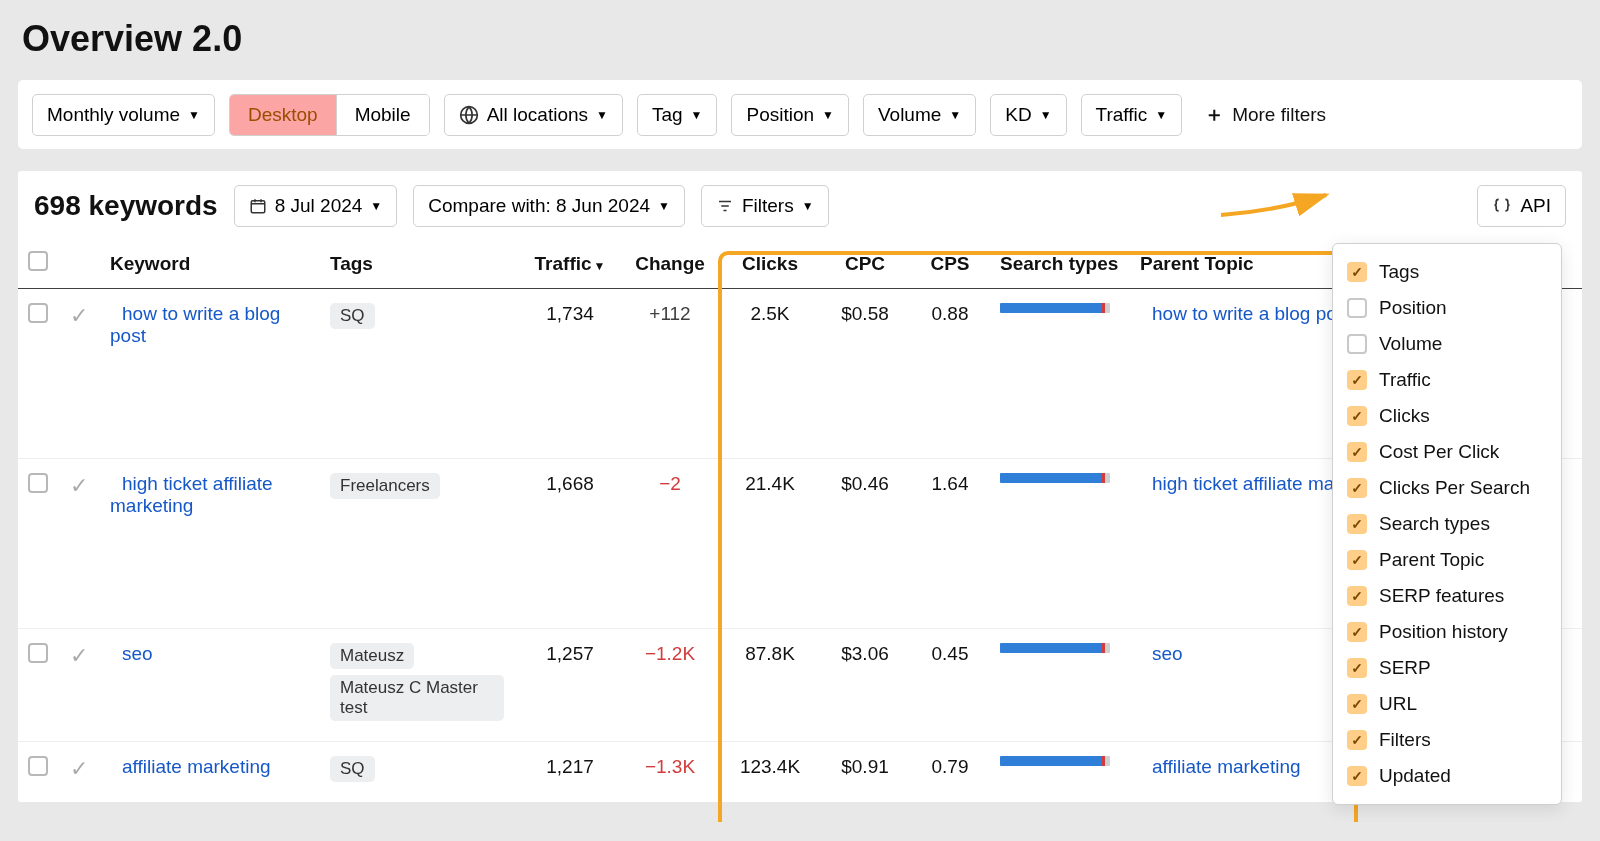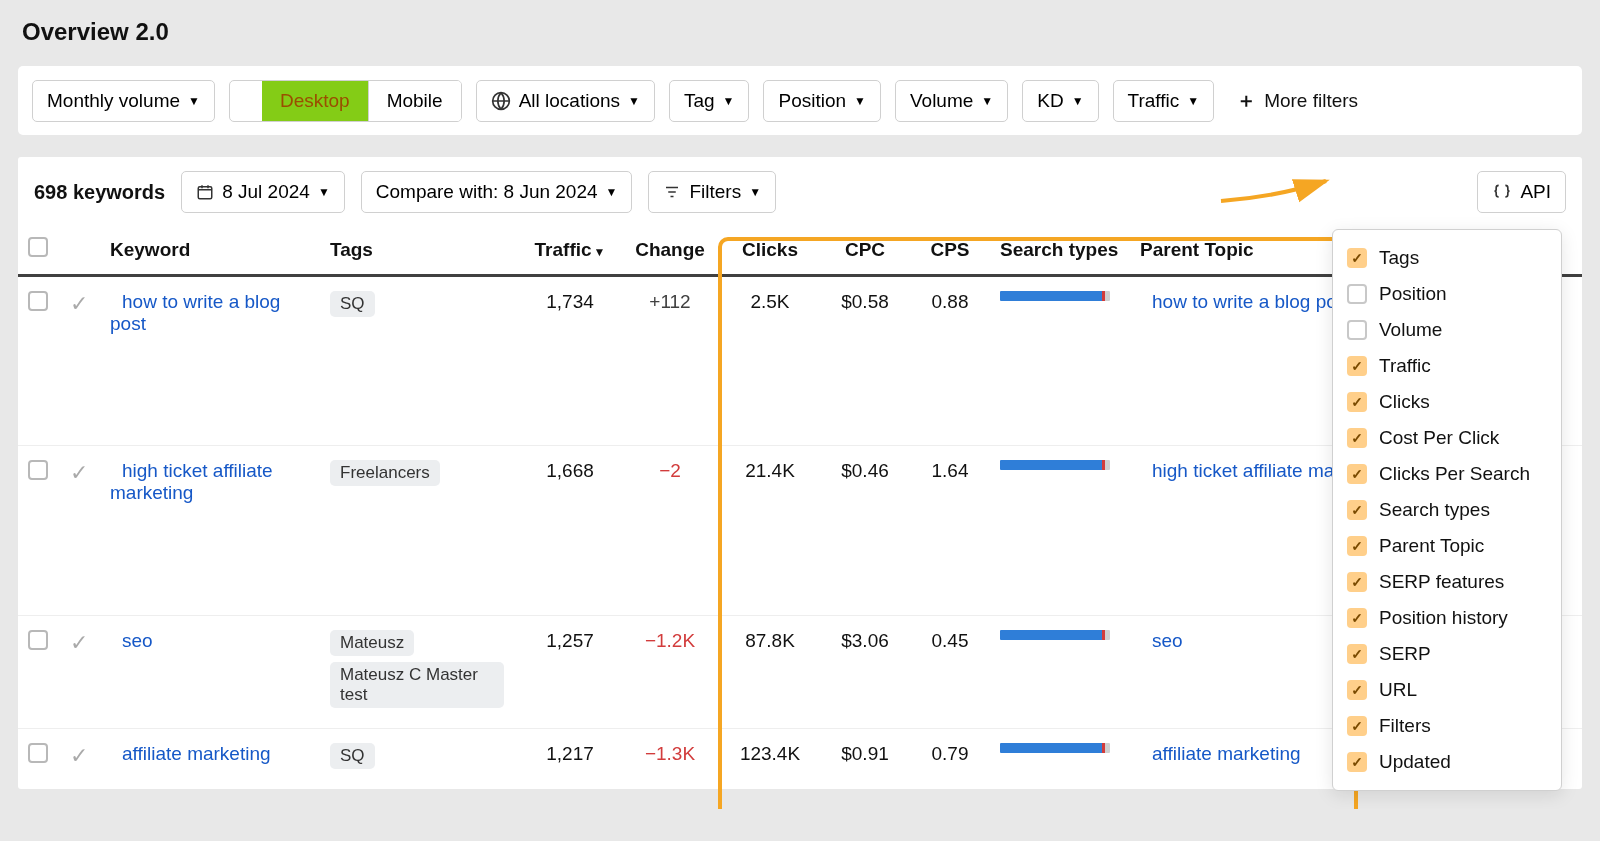--- a/index.html
+++ b/index.html
@@ -5,21 +5,21 @@
   * { box-sizing: border-box; }
   body {
     margin: 0;
     font-family: -apple-system, BlinkMacSystemFont, "Segoe UI", Helvetica, Arial, sans-serif;
     background: #e8e8e8;
     color: #111;
     font-size: 19px;
     width: 1600px;
   }
   .page { padding: 0 18px 20px 18px; }
-  h1.page-title { font-size: 24px; font-weight: 700; margin: 18px 0 20px 4px; }
+  h1.page-title { font-size: 36px; font-weight: 700; margin: 18px 0 20px 4px; }
 
   .panel {
     background: #fff;
     border-radius: 5px;
     padding: 12px 14px;
     margin-bottom: 22px;
   }
   .toolbar-row { display: flex; align-items: center; gap: 14px; flex-wrap: wrap; }
   .btn {
     display: inline-flex;
@@ -35,43 +35,43 @@
   }
   .btn .caret { font-size: 12px; line-height: 1; }
   .seg-group { display: inline-flex; border: 1px solid #d0d0d0; border-radius: 5px; overflow: hidden; }
   .seg-btn {
     padding: 9px 18px;
     cursor: pointer;
     border: none;
     background: #fff;
     font-size: 19px;
   }
-  .seg-btn.active { background: #84cc16; color: #9a4e00; margin-left: 32px; }
+  .seg-btn.active { background: #fca5a5; color: #9a4e00; }
   .seg-btn + .seg-btn { border-left: 1px solid #d0d0d0; }
   .more-filters { display: inline-flex; align-items: center; gap: 8px; cursor: pointer; padding: 9px 8px; }
   .plus { font-size: 20px; font-weight: 600; }
 
   .panel2 { background: #fff; border-radius: 3px; position: relative; }
   .sub-toolbar { display: flex; align-items: center; gap: 16px; padding: 14px 16px 12px 16px; }
-  .count { font-size: 20px; font-weight: 700; }
+  .count { font-size: 28px; font-weight: 700; }
   .spacer { flex: 1; }
   .arrow-annot {
     position: absolute;
     top: 16px;
     right: 246px;
     pointer-events: none;
   }
 
   table.kw { width: 100%; border-collapse: collapse; }
   table.kw thead th {
     text-align: left;
     font-weight: 700;
     font-size: 19px;
     padding: 12px 10px;
-    border-bottom: 3px solid #404040;
+    border-bottom: 1px solid #404040;
   }
   table.kw thead th.right, table.kw td.right { text-align: center; }
   table.kw tbody td {
     padding: 14px 10px;
     border-top: 1px solid #eee;
     vertical-align: top;
   }
   .checkbox {
     width: 20px; height: 20px; border: 2px solid #b8b8b8; border-radius: 4px;
     display: inline-block; cursor: pointer; background:#fff;

